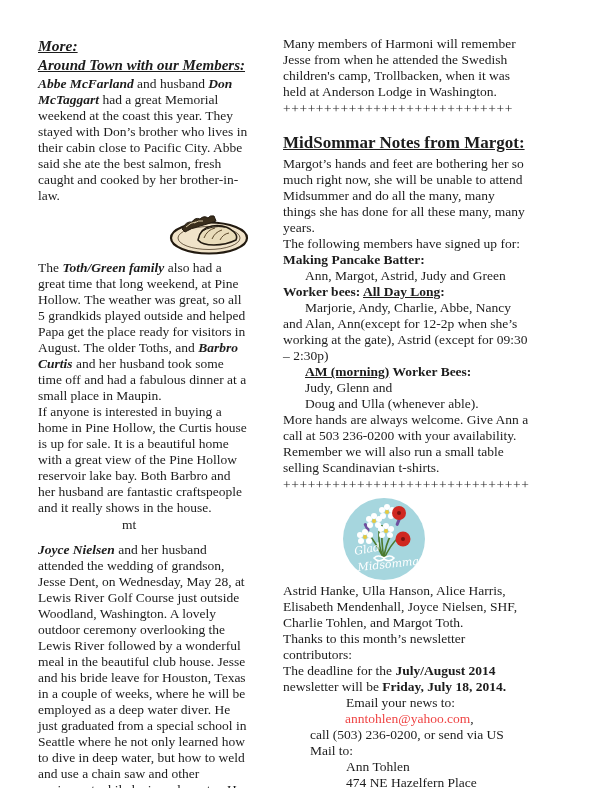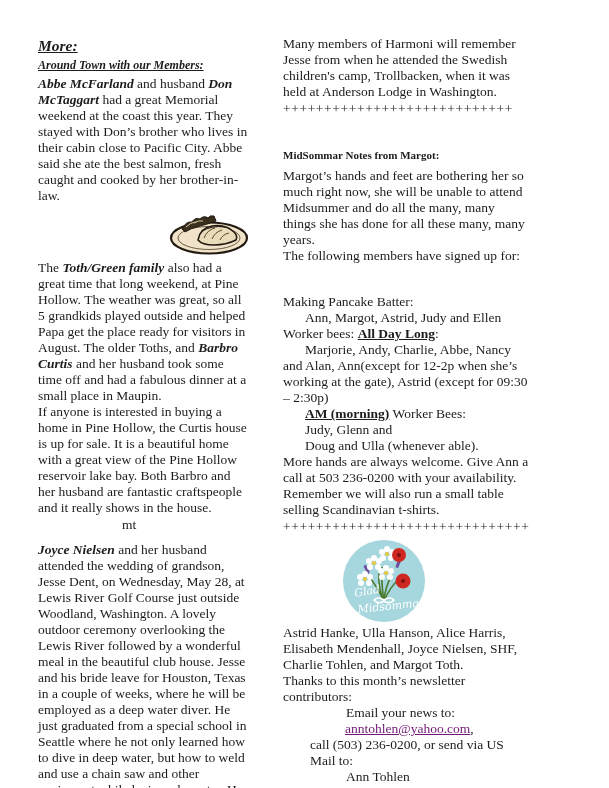--- a/index.html
+++ b/index.html
@@ -11,48 +11,48 @@
     line-height:16px;
   }
   .page { width:505px; height:788px; padding:36px 16px 0 38px; display:flex; }
   .col-left  { width:260px; margin-right:33px; }
   .col-right { width:260px; }
 
   .h-ital {
     font-weight:bold; font-style:italic; text-decoration:underline;
     font-size:15.5px; line-height:19px;
   }
-  .h-ital.big { font-size:12px; line-height:21px; }
+  .h-ital.big { font-size:15px; line-height:21px; }
   .seg-name { font-weight:bold; font-style:italic; }
-  .seg-bold { font-weight:normal;margin-top:30px; }
+  .seg-bold { font-weight:bold; }
   .seg-boldu { font-weight:bold; text-decoration:underline; }
   .seg-plain {}
 
   p { margin:0; }
   .initials-mt { margin-left:84px; line-height:18px; }
   .initials-jn { text-align:right; padding-right:32px; line-height:17px; }
   .gap-sm { height:8px; }
 
   .plus-row { white-space:nowrap; overflow:hidden; letter-spacing:0.6px; line-height:17px; }
 
   .midsommar-h {
-    font-weight:bold; 
-    font-size:11px; line-height:20px; margin-top:28px; margin-bottom:3px;
+    font-weight:bold; text-decoration:underline;
+    font-size:17px; line-height:20px; margin-top:16px; margin-bottom:3px;
   }
   .indent1 { padding-left:22px; }
   .hang-indent { text-indent:22px; }
 
   .fish-wrap { margin:3px 0 3px 130px; line-height:0; }
   .badge-wrap { margin:4px 0 2px 58px; line-height:0; }
 
   .contact-email-label { padding-left:63px; }
   .contact-link-line { padding-left:62px; }
   .contact-call { padding-left:27px; }
   .contact-addr { padding-left:63px; }
-  a.email { color:#701a75; text-decoration:underline; cursor:pointer; }
+  a.email { color:#ef4444; cursor:pointer; }
 </style>
 </head>
 <body>
 
 <div class="page">
 
   <div class="col-left">
     <div class="h-ital">More:</div>
     <div class="h-ital big">Around Town with our Members:</div>
 
@@ -85,21 +85,21 @@
     <p>Many members of Harmoni will remember Jesse from when he attended the Swedish children's camp, Trollbacken, when it was held at Anderson Lodge in Washington.</p>
 
 
     <div class="plus-row">++++++++++++++++++++++++++++</div>
 
     <div class="midsommar-h">MidSommar Notes from Margot:</div>
 
     <p>Margot’s hands and feet are bothering her so much right now, she will be unable to attend Midsummer and do all the many, many things she has done for all these many, many years.</p>
     <p>The following members have signed up for:</p>
     <p class="seg-bold">Making Pancake Batter:</p>
-    <p class="indent1">Ann, Margot, Astrid, Judy and Ellen</p>
+    <p class="indent1">Ann, Margot, Astrid, Judy and Green</p>
     <p><span class="seg-bold">Worker bees:  </span><span class="seg-boldu">All Day Long</span><span class="seg-bold">:</span></p>
     <p class="hang-indent">Marjorie, Andy, Charlie, Abbe, Nancy and Alan, Ann(except for 12-2p when she’s working at the gate), Astrid (except for 09:30 – 2:30p)</p>
     <p class="indent1"><span class="seg-boldu">AM (morning)</span><span class="seg-bold"> Worker Bees:</span></p>
     <p class="indent1">Judy, Glenn and</p>
     <p class="indent1">Doug and Ulla (whenever able).</p>
     <p>More hands are always welcome.  Give Ann a call at 503 236-0200 with your availability. Remember we will also run a small table selling Scandinavian t-shirts.</p>
 
     <div class="plus-row">++++++++++++++++++++++++++++++</div>
 
     <div class="badge-wrap">
@@ -166,20 +166,21 @@
 
         <path d="M43,61 q-6,-4 -10,0 q4,5 10,1 q6,4 10,-1 q-4,-4 -10,0 z" fill="none" stroke="#ffffff" stroke-width="1.6"></path>
 
         <text x="14" y="58" font-family="DejaVu Serif, serif" font-style="italic" font-size="11" fill="#ffffff" transform="rotate(-10 14 58)">Glad</text>
         <text x="17" y="74" font-family="DejaVu Serif, serif" font-style="italic" font-size="11" fill="#ffffff" transform="rotate(-6 17 74)">Midsommar</text>
       </svg>
     </div>
 
     <p>Astrid Hanke, Ulla Hanson, Alice Harris, Elisabeth Mendenhall, Joyce Nielsen, SHF, Charlie Tohlen, and Margot Toth.</p>
     <p>Thanks to this month’s newsletter contributors:</p>
+    <p><span class="seg-plain">The deadline for the </span><span class="seg-bold">July/August 2014</span><span class="seg-plain"> newsletter will be </span><span class="seg-bold">Friday, July 18, 2014.</span></p>
 
     <p class="contact-email-label">Email your news to:</p>
     <p class="contact-link-line"><a class="email">anntohlen@yahoo.com</a><span>,</span></p>
     <p class="contact-call">call (503) 236-0200, or send via US Mail to:</p>
     <p class="contact-addr">Ann Tohlen</p>
     <p class="contact-addr">474  NE Hazelfern Place</p>
     <p class="contact-addr">Portland, OR    97232</p>
   </div>
 </div>
 

